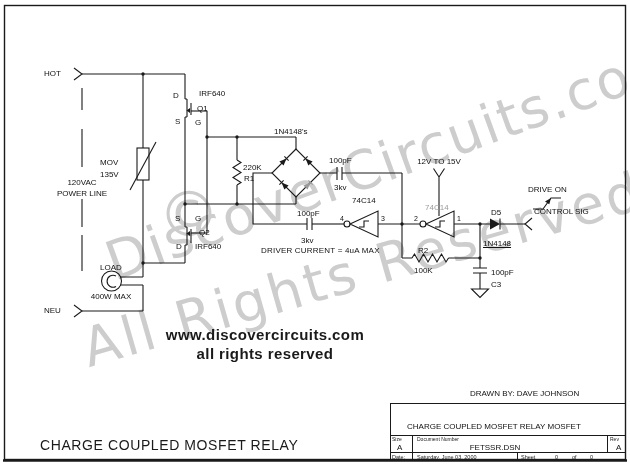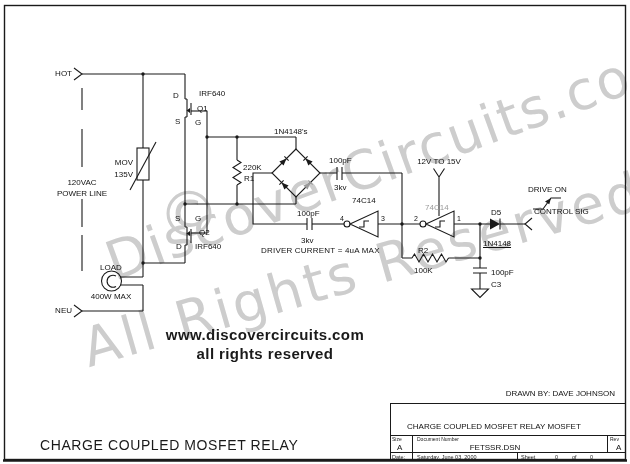--- a/index.html
+++ b/index.html
@@ -1,21 +1,21 @@
 <!DOCTYPE html>
 <html><head>
 <meta charset="utf-8">
 <style>
   html,body{margin:0;padding:0;background:#fff;}
   #page{position:relative;width:630px;height:464px;background:#fff;overflow:hidden;
         font-family:"Liberation Sans",sans-serif;}
   .lbl{position:absolute;font:8px "Liberation Sans",sans-serif;color:#111;
        line-height:1.15;white-space:nowrap;}
   .c{text-align:center}
-  .r{text-align:right}
+  .r{text-align:left}
   .pin{font-size:7px;}
   .faded{color:#9a9a9a;}
   .note{letter-spacing:.2px;}
   .big{font-size:15px;color:#1a1a1a;letter-spacing:.4px;font-weight:bold;}
   .maintitle{font-size:14px;color:#1a1a1a;letter-spacing:.6px;}
   .tb5{font-size:5px;color:#222;}
   .tb55{font-size:5.5px;color:#222;}
   .tb8{font-size:8px;color:#111;}
   .wm{position:absolute;color:#cdcdcd;font-family:"DejaVu Sans",sans-serif;
       white-space:nowrap;transform-origin:left center;user-select:none;}

